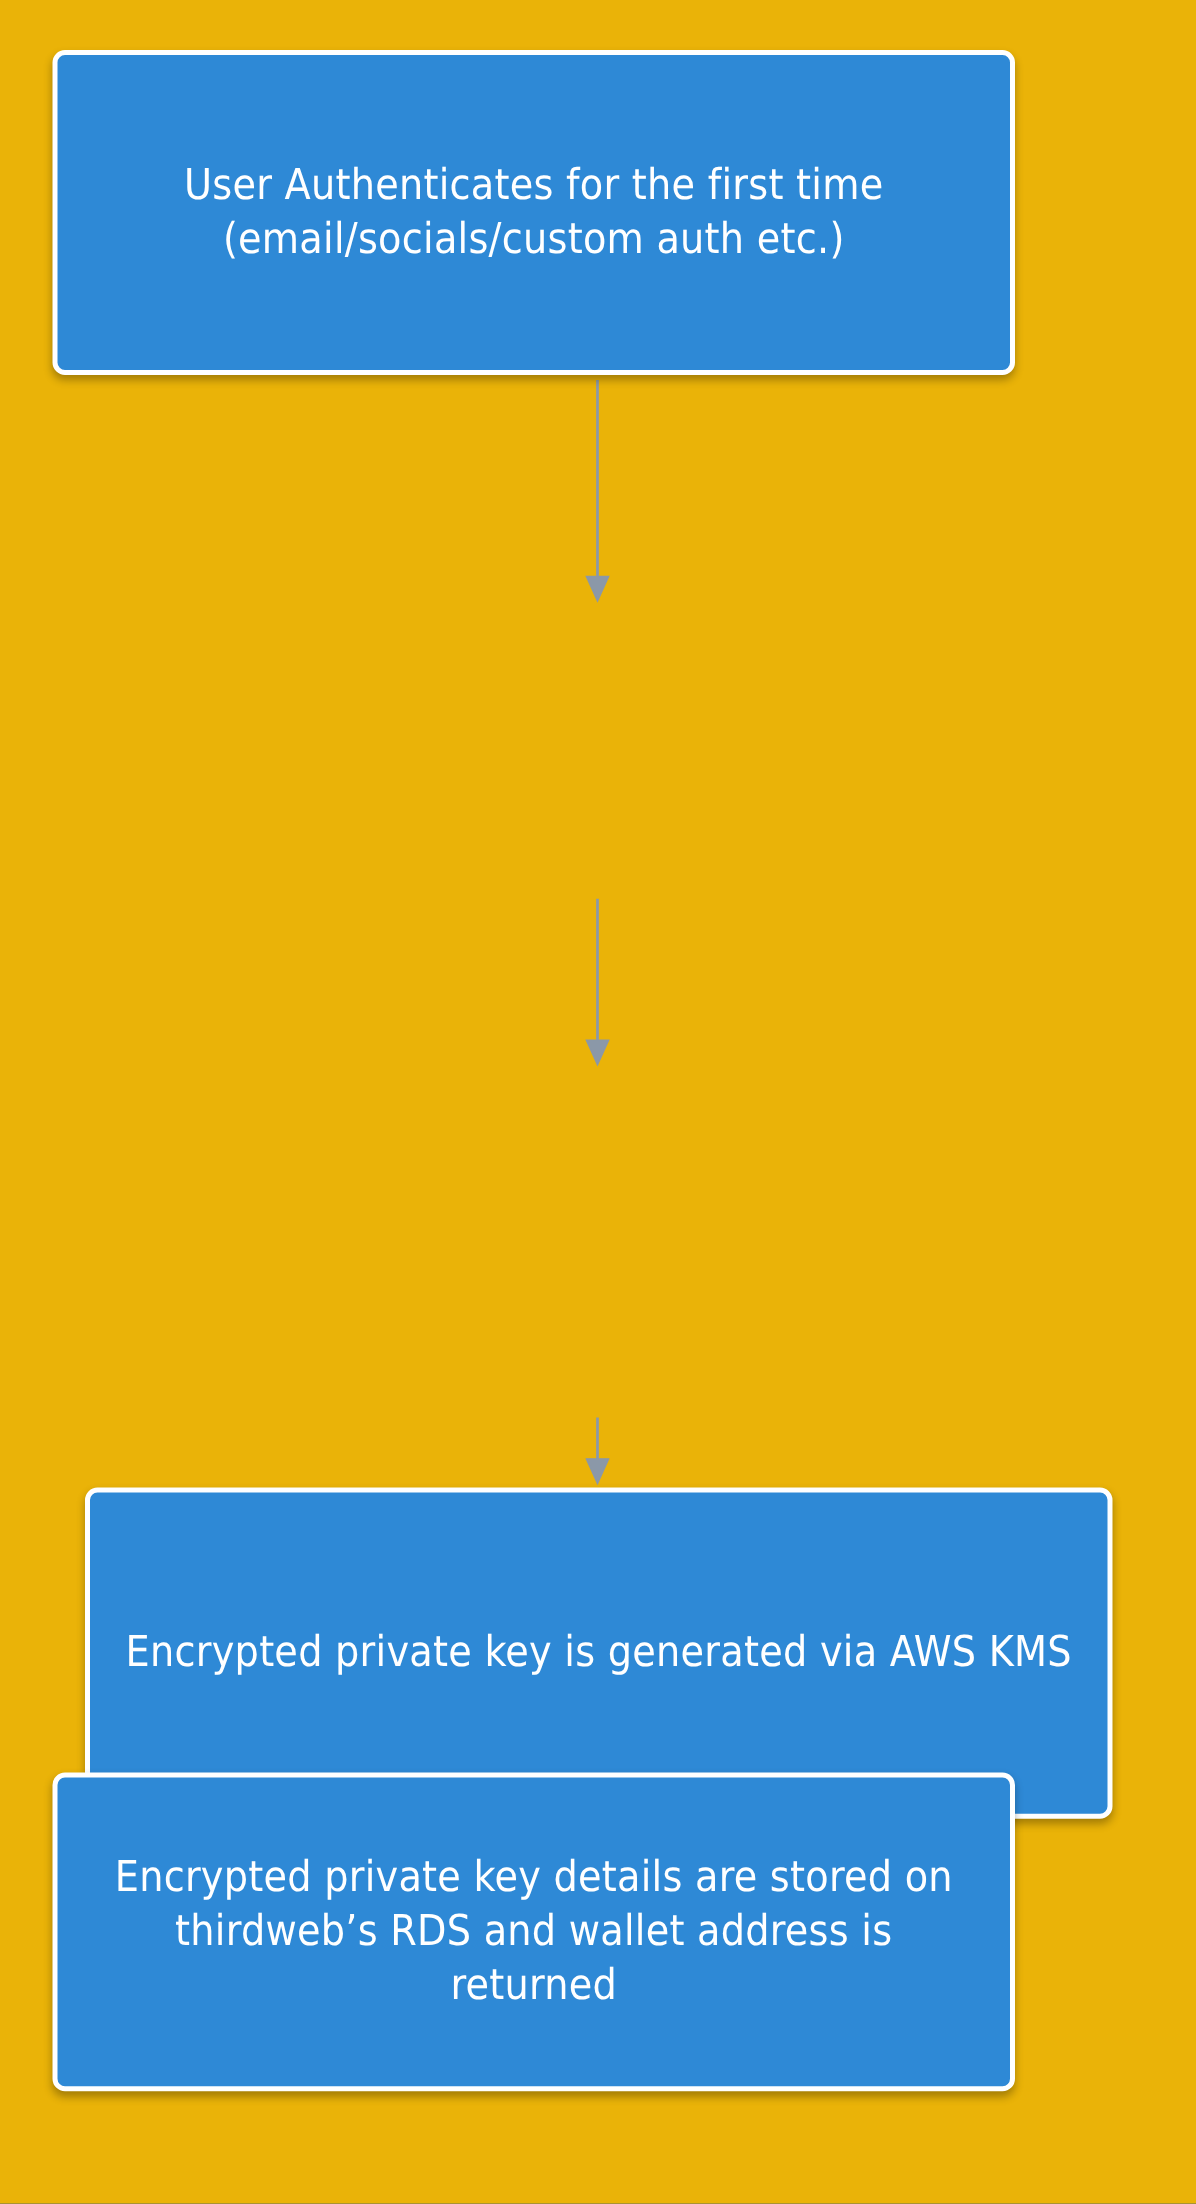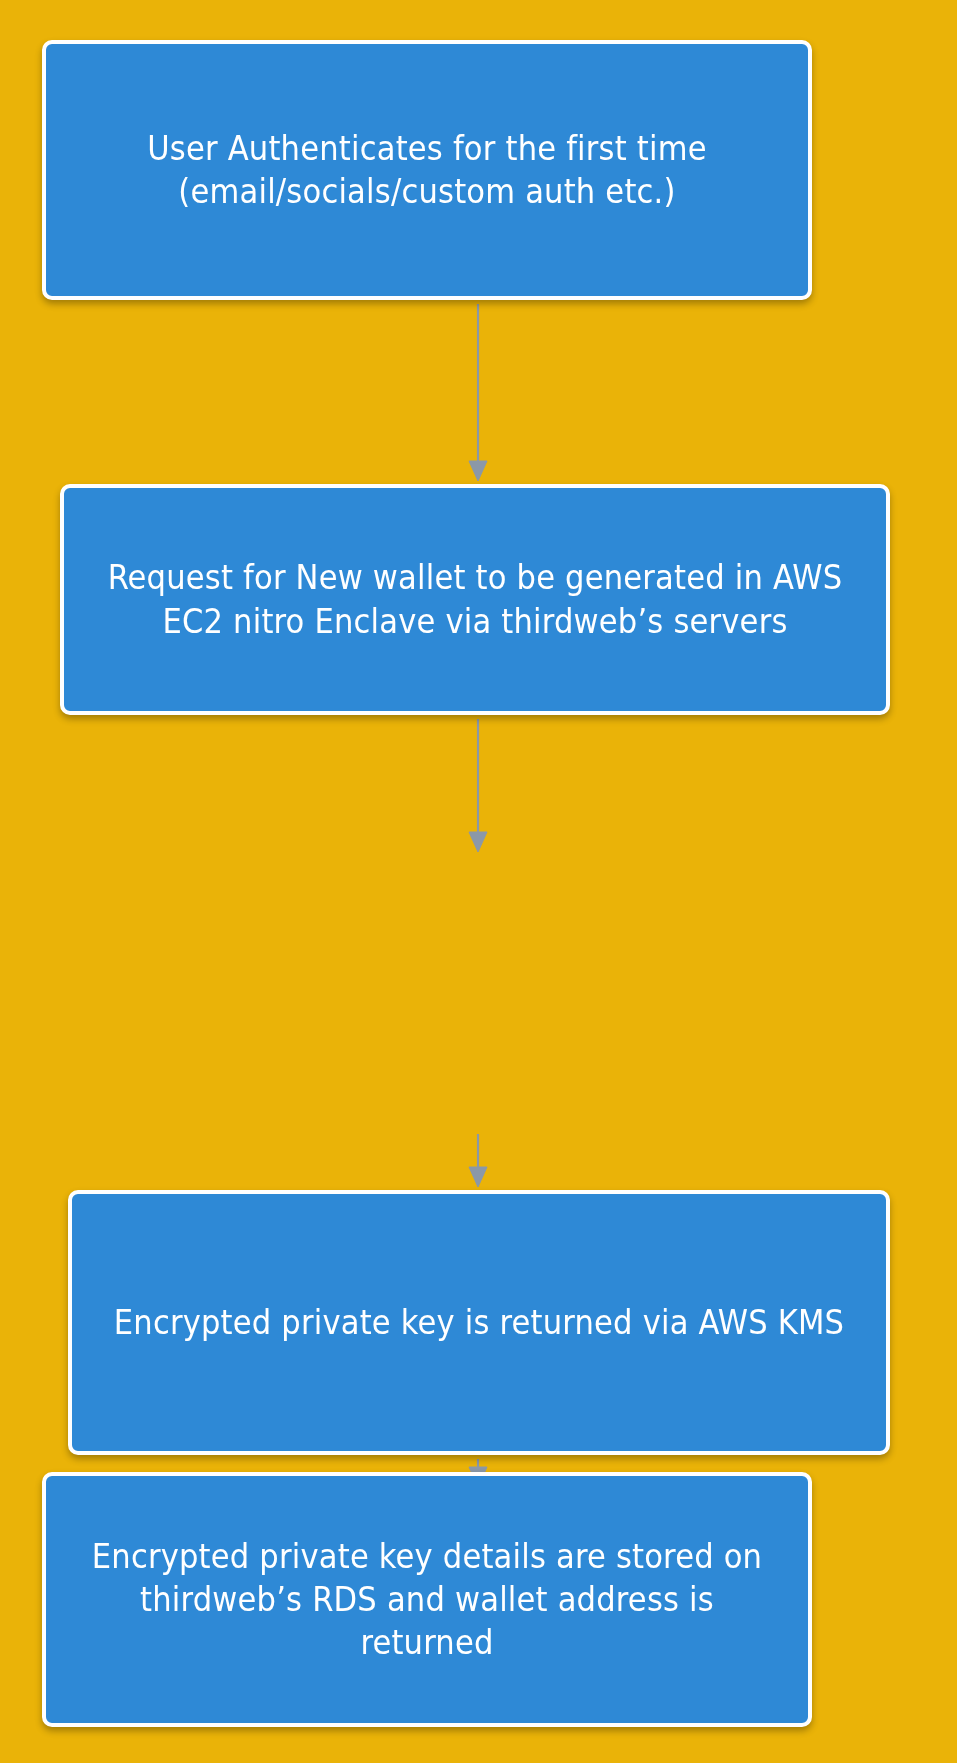--- a/index.html
+++ b/index.html
@@ -44,21 +44,21 @@
     display: block;
     width: 100%;
     white-space: pre-line;
   }
 
   
   #node-1 { left: 42px;  top: 40px;   width: 770px; height: 260px; }
   #node-2 { left: 60px;  top: 484px;  width: 830px; height: 231px; }
   #node-3 { left: 42px;  top: 855px;  width: 770px; height: 275px; }
   #node-4 { left: 68px;  top: 1190px; width: 822px; height: 265px; }
-  #node-5 { left: 42px;  top: 1472px; width: 770px; height: 255px; }
+  #node-5 { left: 42px;  top: 1418px; width: 770px; height: 255px; }
 
   
   .edge {
     position: absolute;
     left: 0;
     top: 0;
     overflow: visible;
     pointer-events: none;
   }
   .edge-line {
@@ -90,26 +90,23 @@
 
     <line class="edge-line" x1="478" y1="1459" x2="478" y2="1474"></line>
     <polygon class="edge-head" points="478,1487 469,1467 487,1467"></polygon>
   </svg>
 
   <div class="node" id="node-1">
     <span class="label">User Authenticates for the first time
 (email/socials/custom auth etc.)</span>
   </div>
 
-  <div class="node" id="node-2">
-    <span class="label">Request for New wallet to be generated in AWS EC2 nitro Enclave via thirdweb’s servers</span>
-  </div>
 
 
   <div class="node" id="node-4">
-    <span class="label">Encrypted private key is returned via AWS KMS</span>
+    <span class="label">Encrypted private key is generated via AWS KMS</span>
   </div>
 
   <div class="node" id="node-5">
     <span class="label">Encrypted private key details are stored on thirdweb’s RDS and wallet address is returned</span>
   </div>
 
 </div>
 
 </body></html>

